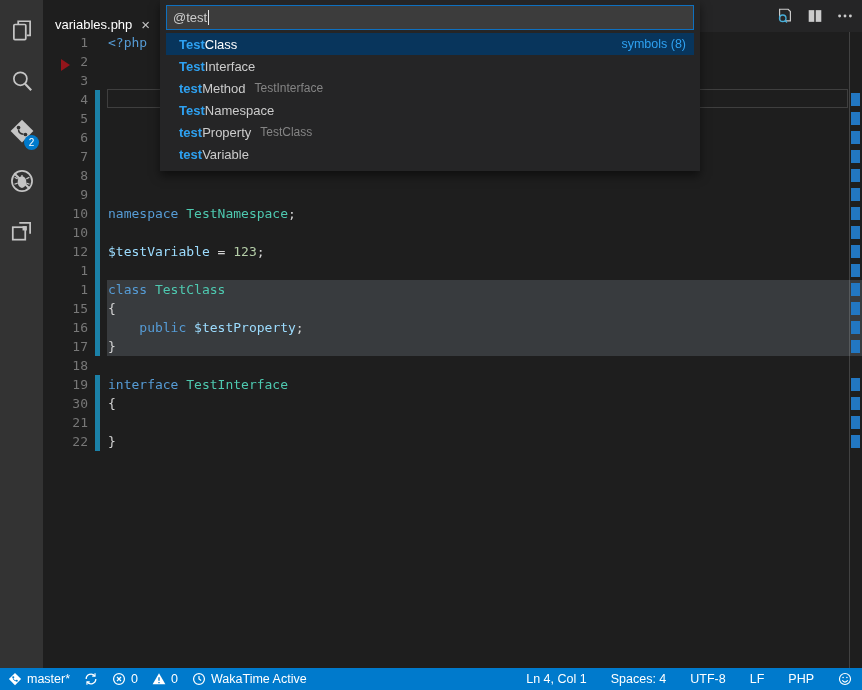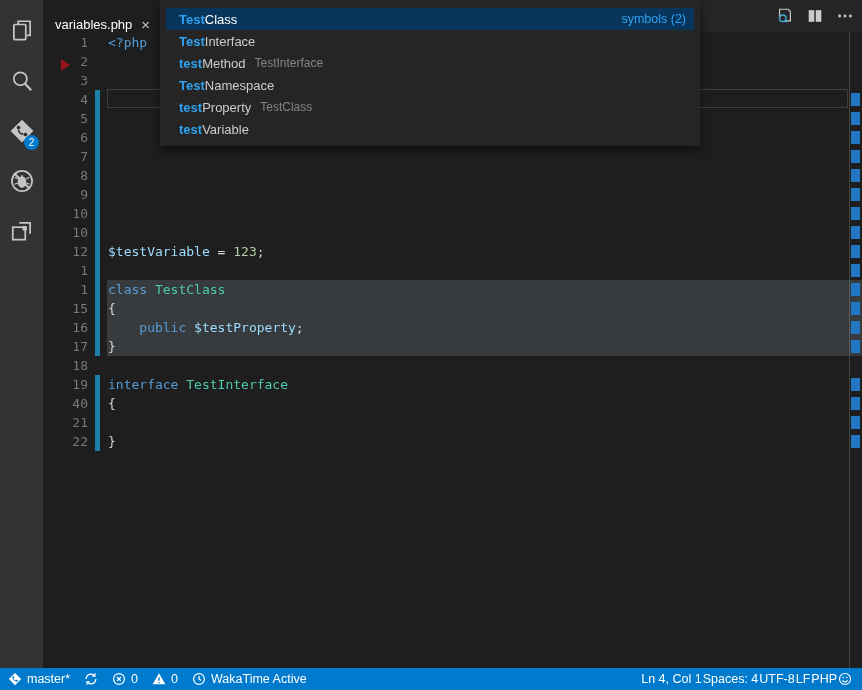--- a/index.html
+++ b/index.html
@@ -61,21 +61,21 @@
   .qo-row.selected .qo-label { color:#ffffff; }
   .qo-matched { color:var(--accent_blue); font-weight:bold; }
   .qo-detail { margin-left:9px; font-size:12px; color:#848484; }
   .qo-badge { margin-left:auto; font-size:12.5px; color:var(--accent_blue); }
 
   
   #status-bar { position:absolute; left:0; bottom:0; width:862px; height:22px; background:var(--status_bar_bg);
                 color:#ffffff; display:flex; align-items:center; font-size:12.5px; padding:0 10px 0 8px; }
   .sb-group { display:flex; align-items:center; height:100%;text-align:center; }
   #sb-left { gap:14px; }
-  #sb-right { margin-left:auto; gap:1px; }
+  #sb-right { margin-left:auto; gap:24px; }
   .sb-item { display:flex; align-items:center; gap:5px; height:100%; cursor:pointer; }
   .sb-item svg { width:14px; height:14px; }
 </style>
 </head>
 <body>
 
 <div id="root">
 
   <div id="activity-bar">
       <div class="ab-item">
@@ -172,31 +172,31 @@
     <div id="code-lines">
         <div class="code-line"><span class="ln">1</span><span class="line-text"><span class="tk-kw">&lt;?php</span></span></div>
         <div class="code-line"><span class="ln">2</span><span class="line-text"></span></div>
         <div class="code-line"><span class="ln">3</span><span class="line-text"></span></div>
         <div class="code-line"><span class="ln">4</span><span class="line-text"></span></div>
         <div class="code-line"><span class="ln">5</span><span class="line-text"></span></div>
         <div class="code-line"><span class="ln">6</span><span class="line-text"></span></div>
         <div class="code-line"><span class="ln">7</span><span class="line-text"></span></div>
         <div class="code-line"><span class="ln">8</span><span class="line-text"></span></div>
         <div class="code-line"><span class="ln">9</span><span class="line-text"></span></div>
-        <div class="code-line"><span class="ln">10</span></div>
+        <div class="code-line"><span class="ln">10</span><span class="line-text"><span class="tk-kw">namespace </span><span class="tk-type">TestNamespace</span><span class="tk-plain">;</span></span></div>
         <div class="code-line"><span class="ln">10</span><span class="line-text"></span></div>
         <div class="code-line"><span class="ln">12</span><span class="line-text"><span class="tk-var">$testVariable</span><span class="tk-plain"> = </span><span class="tk-num">123</span><span class="tk-plain">;</span></span></div>
         <div class="code-line"><span class="ln">1</span><span class="line-text"></span></div>
         <div class="code-line"><span class="ln">1</span><span class="line-text"><span class="tk-kw">class </span><span class="tk-type">TestClass</span></span></div>
         <div class="code-line"><span class="ln">15</span><span class="line-text"><span class="tk-plain">{</span></span></div>
         <div class="code-line"><span class="ln">16</span><span class="line-text"><span class="tk-plain">    </span><span class="tk-kw">public </span><span class="tk-var">$testProperty</span><span class="tk-plain">;</span></span></div>
         <div class="code-line"><span class="ln">17</span><span class="line-text"><span class="tk-plain">}</span></span></div>
         <div class="code-line"><span class="ln">18</span><span class="line-text"></span></div>
         <div class="code-line"><span class="ln">19</span><span class="line-text"><span class="tk-kw">interface </span><span class="tk-type">TestInterface</span></span></div>
-        <div class="code-line"><span class="ln">40</span><span class="line-text"><span class="tk-plain">{</span></span></div>
+        <div class="code-line"><span class="ln">30</span><span class="line-text"><span class="tk-plain">{</span></span></div>
         <div class="code-line"><span class="ln">21</span></div>
         <div class="code-line"><span class="ln">22</span><span class="line-text"><span class="tk-plain">}</span></span></div>
       </div>
     <div class="ruler-line"></div>
     <div id="ruler-marks">
         <div class="ruler-mark" style="top: 61px;"></div>
         <div class="ruler-mark" style="top: 80px;"></div>
         <div class="ruler-mark" style="top: 99px;"></div>
         <div class="ruler-mark" style="top: 118px;"></div>
         <div class="ruler-mark" style="top: 137px;"></div>
@@ -210,32 +210,36 @@
         <div class="ruler-mark" style="top: 289px;"></div>
         <div class="ruler-mark" style="top: 308px;"></div>
         <div class="ruler-mark" style="top: 346px;"></div>
         <div class="ruler-mark" style="top: 365px;"></div>
         <div class="ruler-mark" style="top: 384px;"></div>
         <div class="ruler-mark" style="top: 403px;"></div>
       </div>
   </div>
 
   <div id="quick-open">
+    <div id="quick-input">
+      <span>@test</span>
+      <span class="caret"></span>
+    </div>
     <div id="quick-list">
         <div class="qo-row selected">
           <span style="display: inline-flex;">
             <svg viewBox="0 0 16 16" fill="none" stroke="#c09553" stroke-width="1.4">
               <rect x="5.5" y="1.5" width="5" height="4" fill="#c09553"></rect>
               <rect x="1" y="10.5" width="4.5" height="4"></rect>
               <rect x="10.5" y="10.5" width="4.5" height="4"></rect>
               <path d="M8 5.5v2.5M3.2 10.5V8h9.6v2.5" stroke-width="1.2"></path>
             </svg>
           </span>
           <span class="qo-label"><span class="qo-matched">Test</span><span>Class</span></span>
-          <span class="qo-badge">symbols (2)</span>
+          <span class="qo-badge">symbols (8)</span>
         </div>
         <div class="qo-row">
           <span style="display: inline-flex;">
             <svg viewBox="0 0 16 16" fill="none" stroke="#75beff" stroke-width="1.5">
               <circle cx="3" cy="8" r="1.6" fill="#75beff" stroke="none"></circle>
               <line x1="4.5" y1="8" x2="8" y2="8"></line>
               <circle cx="11" cy="8" r="2.7"></circle>
             </svg>
           </span>
           <span class="qo-label"><span class="qo-matched">Test</span><span>Interface</span></span>

